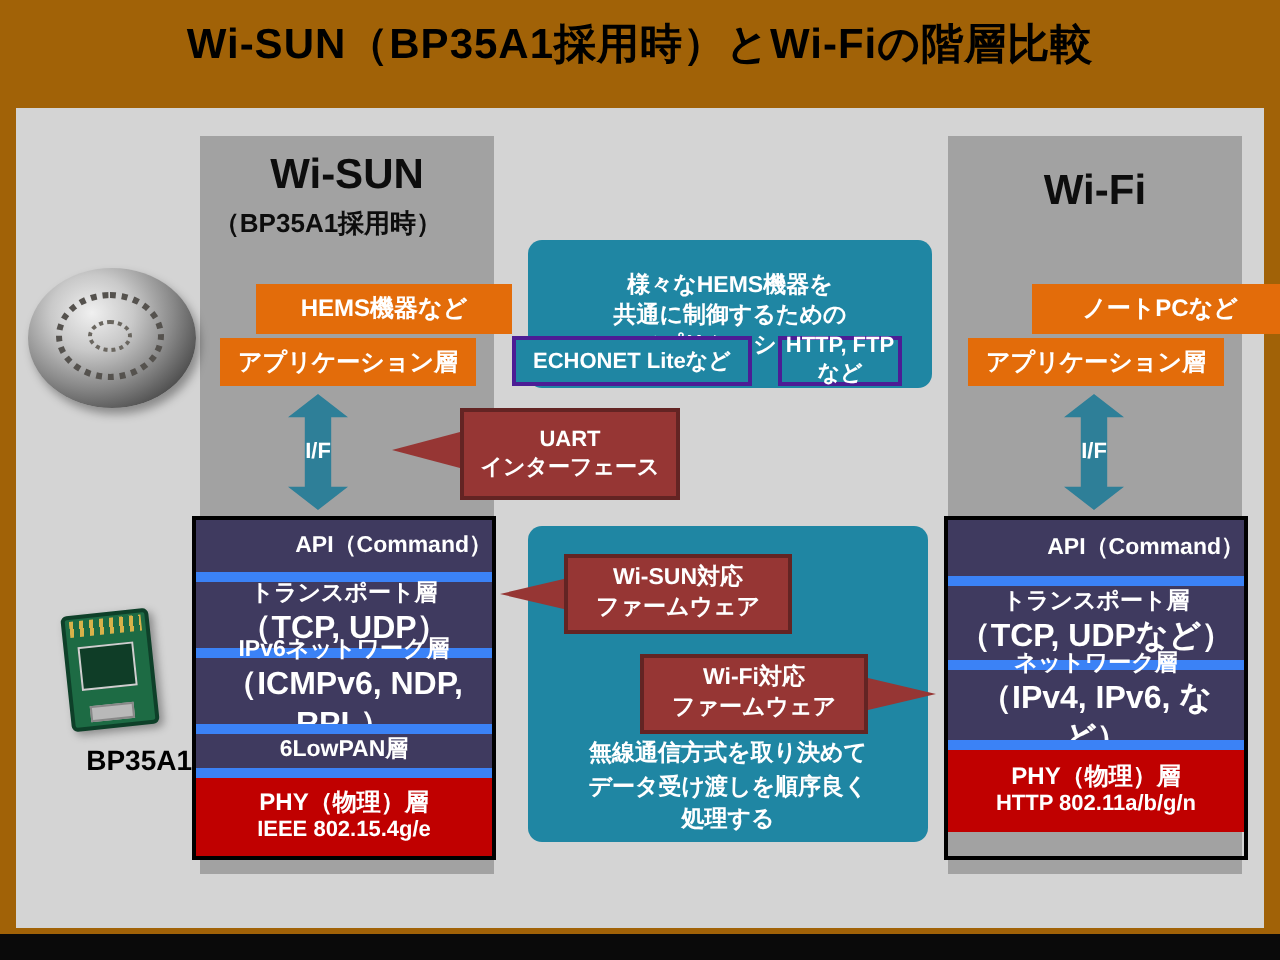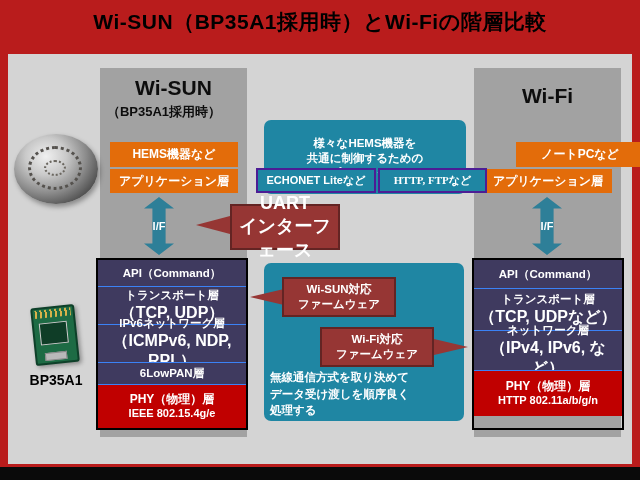--- a/index.html
+++ b/index.html
@@ -1,18 +1,18 @@
 <!DOCTYPE html>
 <html style="--orange: #e36c0a; --teal: #1f86a3; --arrow: #2e7f98; --navy: #3f3a5f; --red: #c00000; --maroon: #963634; --column: #a2a2a2; --diagram: #d4d4d4;"><head>
 <meta charset="utf-8">
 <style>
   * { box-sizing: border-box; margin: 0; padding: 0; }
   body { background:#fff; }
   .slide {
-    position: relative; width: 640px; height: 480px; background: #b91c1c;
+    position: relative; width: 640px; height: 480px; background: #a16207;
     font-family: "Liberation Sans", "DejaVu Sans", sans-serif; overflow: hidden;
   }
   .abs { position: absolute; }
   .ctr { display: flex; align-items: center; justify-content: center; text-align: center; }
   .pre { white-space: pre-line; }
   .title {
     left: 0; top: 8px; width: 640px; text-align: center;
     font-size: 21px; font-weight: bold; color: #000; letter-spacing: 0.5px;
   }
   .diagram { left: 8px; top: 54px; width: 624px; height: 410px; background: var(--diagram,#d4d4d4); }
@@ -28,23 +28,23 @@
     border: 2px solid #4c1d95;
   }
   .ifarrow {
     background: var(--arrow,#2e7f98); color: #fff; font-weight: bold; font-size: 11px;
     clip-path: polygon(50% 0, 100% 20%, 72% 20%, 72% 80%, 100% 80%, 50% 100%, 0 80%, 28% 80%, 28% 20%, 0 20%);
   }
   .stack { border: 2px solid #000; display: flex; flex-direction: column; }
   .row {
     background: var(--navy,#3f3a5f); color: #fff; font-weight: bold; font-size: 11.5px;
     display: flex; flex-direction: column; align-items: center; justify-content: center;
-    text-align: center; border-top: 1px solid #3b82f6; line-height: 1.25;
+    text-align: center; border-top: 5px solid #3b82f6; line-height: 1.25;
   }
-  .row:first-child { border-top: none; }
+  .row:first-child { border-top: none; align-items: flex-end; }
   .row .sub { font-size: 16px; font-weight: bold; }
   .phy { background: var(--red,#c00000) !important; }
   .phy .lbl { font-size: 12px; }
   .phy .sub { font-size: 11px; }
   .maroon {
     background: var(--maroon,#963634); border: 2px solid #632423; color: #fff;
     font-weight: bold; line-height: 1.3;
   }
   .tail { width: 0; height: 0; }
   .bottombar { left: 0; top: 467px; width: 640px; height: 13px; background: #0a0a0a; }
@@ -58,43 +58,43 @@
 
   <div class="abs diagram"></div>
 
   <div class="abs graycol" style="left:100px; top:68px; width:147px; height:369px;"></div>
   <div class="abs coltitle" style="left:100px; top:76px; width:147px;">Wi-SUN</div>
   <div class="abs colsub" style="left:100px; top:103px; width:128px;">（BP35A1採用時）</div>
 
   <div class="abs graycol" style="left:474px; top:68px; width:147px; height:369px;"></div>
   <div class="abs coltitle" style="left:474px; top:84px; width:147px;">Wi-Fi</div>
 
-  <div class="abs orange ctr" style="left:110px; top:142px; width:128px; height:25px;text-align:center;">HEMS機器など</div>
+  <div class="abs orange ctr" style="left:128px; top:142px; width:128px; height:25px;text-align:center;">HEMS機器など</div>
   <div class="abs orange ctr" style="left:110px; top:169px; width:128px; height:24px;">アプリケーション層</div>
 
   <div class="abs orange ctr" style="left:484px; top:142px; width:128px; height:25px;margin-left:32px;">ノートPCなど</div>
   <div class="abs orange ctr" style="left:484px; top:169px; width:128px; height:24px;">アプリケーション層</div>
 
   <div class="abs ifarrow ctr" style="left:144px; top:197px; width:30px; height:58px;">
     <span>I/F</span>
   </div>
   <div class="abs ifarrow ctr" style="left:532px; top:197px; width:30px; height:58px;">
     <span>I/F</span>
   </div>
 
   <div class="abs tealbox" style="left:264px; top:120px; width:202px; height:74px;">
     <div class="pre" style="padding-top:16px; text-align:center; font-size:11.5px; font-weight:bold; line-height:1.3;">様々なHEMS機器を
 共通に制御するための
 アプリケーション</div>
   </div>
   <div class="abs tealtag ctr" style="left:256px; top:168px; width:120px; height:25px;">ECHONET Liteなど</div>
-  <div class="abs tealtag ctr" style="left:378px; top:168px; width:109px; height:25px;font-family:Liberation Serif, serif;">HTTP, FTPなど</div>
+  <div class="abs tealtag ctr" style="left:389px; top:168px; width:62px; height:25px;">HTTP, FTPなど</div>
 
   <div class="abs tail" style="left:196px; top:216px; border-top:9px solid transparent; border-bottom:9px solid transparent; border-right:34px solid var(--maroon,#963634);"></div>
-  <div class="abs maroon ctr pre" style="left:230px; top:204px; width:110px; height:46px; font-size:18px;">UART
+  <div class="abs maroon ctr pre" style="left:230px; top:204px; width:110px; height:46px; font-size:11px;">UART
 インターフェース</div>
 
   <div class="abs stack" style="left:96px; top:258px; width:152px; height:172px;">
     <div class="row" style="height:26px;">
       <span class="lbl">API（Command）</span>
     </div>
     <div class="row" style="height:38px;">
       <span class="lbl">トランスポート層</span>
       <span class="sub">（TCP, UDP）</span>
     </div>
@@ -132,21 +132,21 @@
   <div class="abs tealbox" style="left:264px; top:263px; width:200px; height:158px;"></div>
 
   <div class="abs tail" style="left:250px; top:289px; border-top:8px solid transparent; border-bottom:8px solid transparent; border-right:34px solid var(--maroon,#963634);"></div>
   <div class="abs maroon ctr pre" style="left:282px; top:277px; width:114px; height:40px; font-size:11.5px;">Wi-SUN対応
 ファームウェア</div>
 
   <div class="abs tail" style="left:434px; top:339px; border-top:8px solid transparent; border-bottom:8px solid transparent; border-left:34px solid var(--maroon,#963634);"></div>
   <div class="abs maroon ctr pre" style="left:320px; top:327px; width:114px; height:40px; font-size:11.5px;">Wi-Fi対応
 ファームウェア</div>
 
-  <div class="abs pre" style="left:270px; top:369px; width:188px; color:#fff; font-size:11.5px; font-weight:bold; line-height:1.45;">無線通信方式を取り決めて
+  <div class="abs pre" style="left:270px; top:369px; width:188px; text-align:center; color:#fff; font-size:11.5px; font-weight:bold; line-height:1.45;">無線通信方式を取り決めて
 データ受け渡しを順序良く
 処理する</div>
 
   <div class="abs" style="left:14px; top:134px; width:84px; height:70px;">
     <div style="position:absolute; inset:0; border-radius:50%;
                 background: radial-gradient(ellipse at 38% 32%, #f0f0f0 0%, #c9c9c9 28%, #8a8a8a 55%, #3c3c3c 85%, #1e1e1e 100%);
                 box-shadow: 2px 3px 5px rgba(0,0,0,0.35);"></div>
     <div style="position:absolute; left:14px; top:12px; width:54px; height:44px; border-radius:50%;
                 border:3px dotted #55524e;"></div>
     <div style="position:absolute; left:30px; top:26px; width:22px; height:16px; border-radius:50%;
@@ -157,17 +157,17 @@
     <div style="position:absolute; inset:0; background:#1d6b44; border:2px solid #0e4029; border-radius:3px;
                 box-shadow:2px 2px 4px rgba(0,0,0,0.35);"></div>
     <div style="position:absolute; left:4px; top:3px; right:4px; height:8px;
                 background:repeating-linear-gradient(90deg,#d8b24a 0 2px,#1d6b44 2px 5px);"></div>
     <div style="position:absolute; left:7px; top:16px; width:28px; height:22px; background:#0f3d27;
                 border:1px solid #cfcfcf;"></div>
     <div style="position:absolute; left:10px; bottom:4px; width:22px; height:8px; background:#b9b9b9;
                 border:1px solid #888;"></div>
   </div>
 
-  <div class="abs" style="left:16px; top:372px; width:80px; text-align:center; font-size:14px; font-weight:bold; color:#000;">BP35A1</div>
+  <div class="abs" style="left:16px; top:372px; width:80px; text-align:right; font-size:14px; font-weight:bold; color:#000;">BP35A1</div>
 
   <div class="abs bottombar"></div>
 
 </div>
 
 </body></html>

